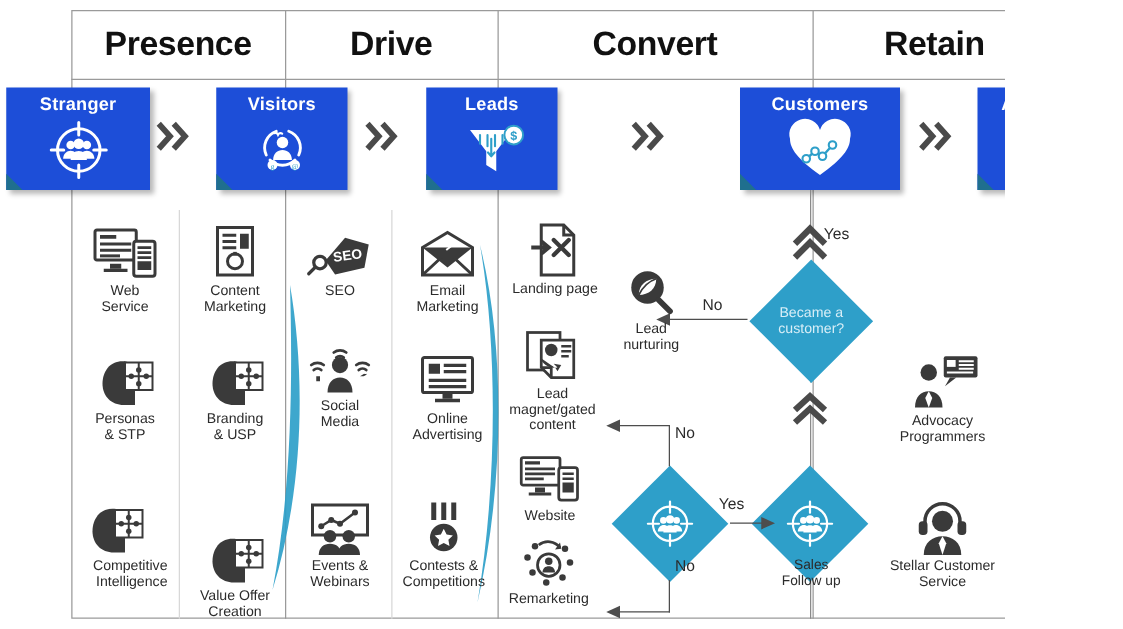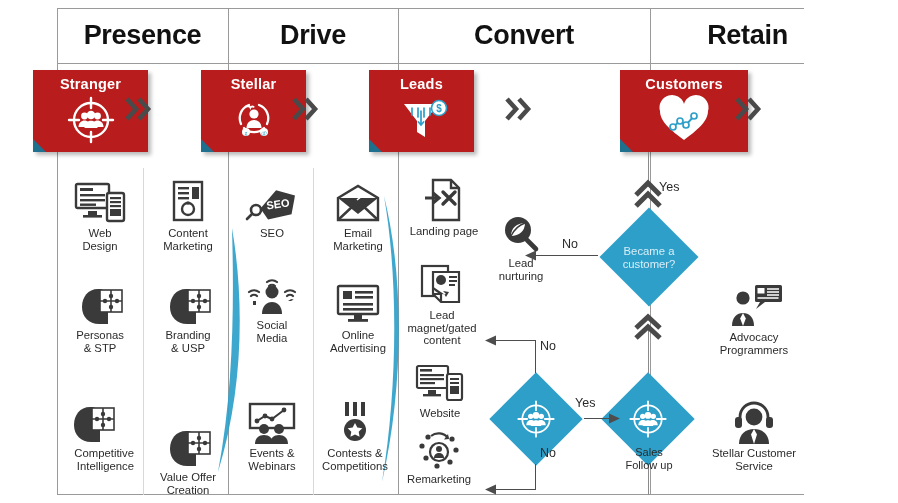--- a/index.html
+++ b/index.html
@@ -9,21 +9,21 @@
   
   .frame{position:absolute;border:1px solid #9a9a9a;box-sizing:border-box;}
   .vdiv{position:absolute;width:1px;background:#9a9a9a;}
   .hdiv{position:absolute;height:1px;background:#9a9a9a;}
 
   
   .stage-title{position:absolute;text-align:center;font-size:27px;font-weight:bold;
                color:#111;letter-spacing:-0.3px;white-space:nowrap;}
 
   
-  .banner{position:absolute;background:#b91c1c;box-shadow:3px 3px 4px rgba(0,0,0,.28);margin-left:28px;}
+  .banner{position:absolute;background:#1d4ed8;box-shadow:3px 3px 4px rgba(0,0,0,.28);}
   .banner .btitle{position:absolute;left:0;right:0;top:6px;text-align:center;
                   color:#fff;font-size:14.5px;font-weight:bold;letter-spacing:.2px;}
   .banner .bicon{position:absolute;left:0;right:0;top:24px;display:flex;
                  align-items:center;justify-content:center;}
   .fold{position:absolute;left:0;bottom:0;width:0;height:0;
         border-left:13px solid #1f6f8e;border-top:13px solid transparent;}
 
   
   .chev{position:absolute;display:flex;align-items:center;justify-content:center;}
 
@@ -85,21 +85,21 @@
   </div>
 
   <div class="chev" style="left:124px;top:94px;width:32px;height:30px;">
     <svg width="32" height="26" viewBox="0 0 32 26">
       <path d="M3 3l9 10-9 10" fill="none" stroke="#4a4a4a" stroke-width="4.6" stroke-linecap="butt"></path>
       <path d="M15 3l9 10-9 10" fill="none" stroke="#4a4a4a" stroke-width="4.6" stroke-linecap="butt"></path>
     </svg>
   </div>
 
   <div class="banner" style="left:173px;top:70px;width:105px;height:82px;">
-    <div class="btitle">Stellar</div>
+    <div class="btitle">Visitors</div>
     <div class="bicon">
       <svg width="52" height="50" viewBox="0 0 52 50">
         <path d="M13 30a14 14 0 0 1 8-19" fill="none" stroke="#fff" stroke-width="2.3" stroke-linecap="round"></path>
         <path d="M39 30a14 14 0 0 0-8-19" fill="none" stroke="#fff" stroke-width="2.3" stroke-linecap="round"></path>
         <path d="M16 34a14 14 0 0 0 20 0" fill="none" stroke="#fff" stroke-width="2.3" stroke-linecap="round"></path>
         <circle cx="26" cy="20" r="4.6" fill="#fff"></circle>
         <path d="M18.5 34c0-5.2 3.5-8 7.5-8s7.5 2.8 7.5 8z" fill="#fff"></path>
         <path d="M19 12.5c1.6-.6 3 .2 3.4 1.2.5-1 2-1.6 3.3-.8" fill="none" stroke="#fff" stroke-width="1.8" stroke-linecap="round"></path>
         <path d="M32 12c2.2-.4 3.6.6 4 1.8-.8.1-1.4 0-1.9-.3" fill="#fff"></path>
         <circle cx="18" cy="38" r="4" fill="#fff"></circle>
@@ -195,21 +195,21 @@
         <path d="M14 29h9v4h-9z" fill="#3a3a3a"></path>
           <rect x="9" y="33" width="19" height="2.6" fill="#3a3a3a"></rect>
         <rect x="33" y="11" width="17" height="28" rx="2" fill="#fff" stroke="#3a3a3a" stroke-width="2.4"></rect>
         <rect x="36" y="15" width="11" height="2.2" fill="#3a3a3a"></rect>
         <rect x="36" y="19" width="11" height="2.2" fill="#3a3a3a"></rect>
         <rect x="36" y="23" width="11" height="2.2" fill="#3a3a3a"></rect>
         <rect x="36" y="27" width="11" height="7" fill="#3a3a3a"></rect>
       </svg>
     </div>
     <div class="tlabel">Web
-Design</div>
+Service</div>
   </div>
 
   <div class="tile" style="left:148px;top:178px;width:80px;">
     <div class="ticon">
       <svg width="38" height="44" viewBox="0 0 38 44">
         <rect x="5" y="2" width="28" height="38" fill="none" stroke="#3a3a3a" stroke-width="2.4"></rect>
         <rect x="9" y="7" width="11" height="2.4" fill="#3a3a3a"></rect>
         <rect x="9" y="12" width="11" height="2.4" fill="#3a3a3a"></rect>
         <rect x="9" y="17" width="11" height="2.4" fill="#3a3a3a"></rect>
         <rect x="23" y="7" width="7" height="12" fill="#3a3a3a"></rect>

